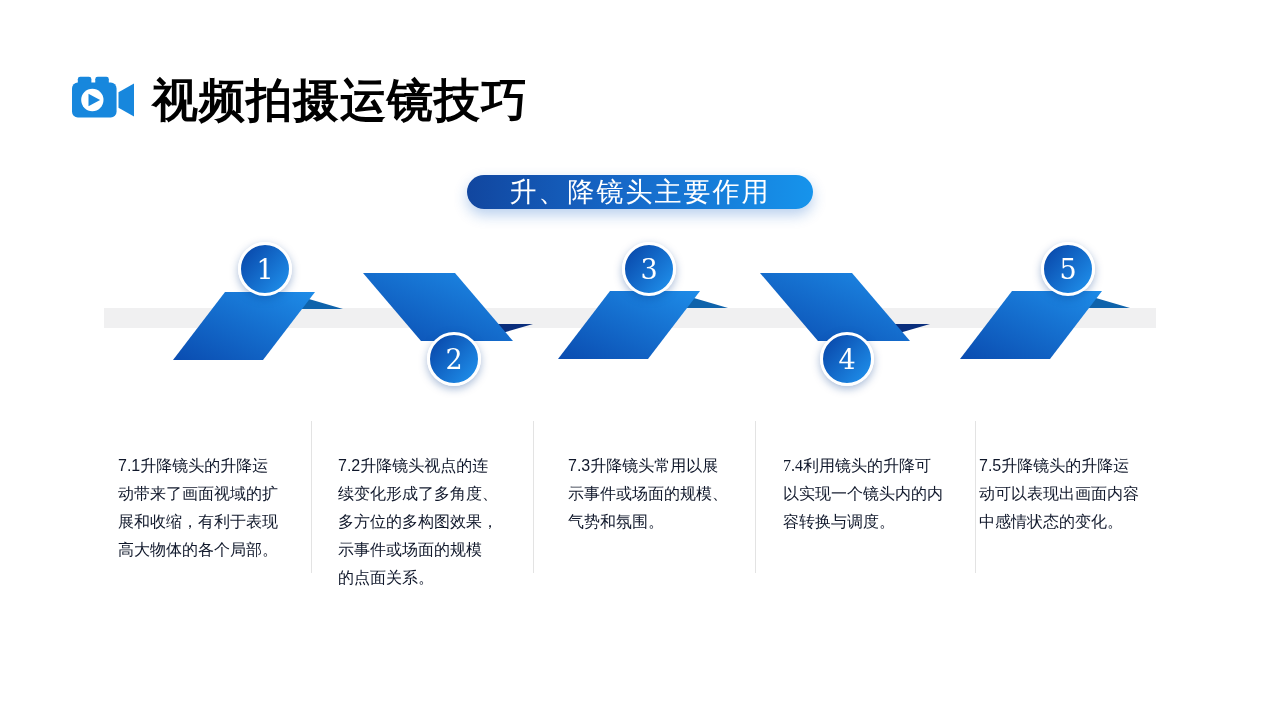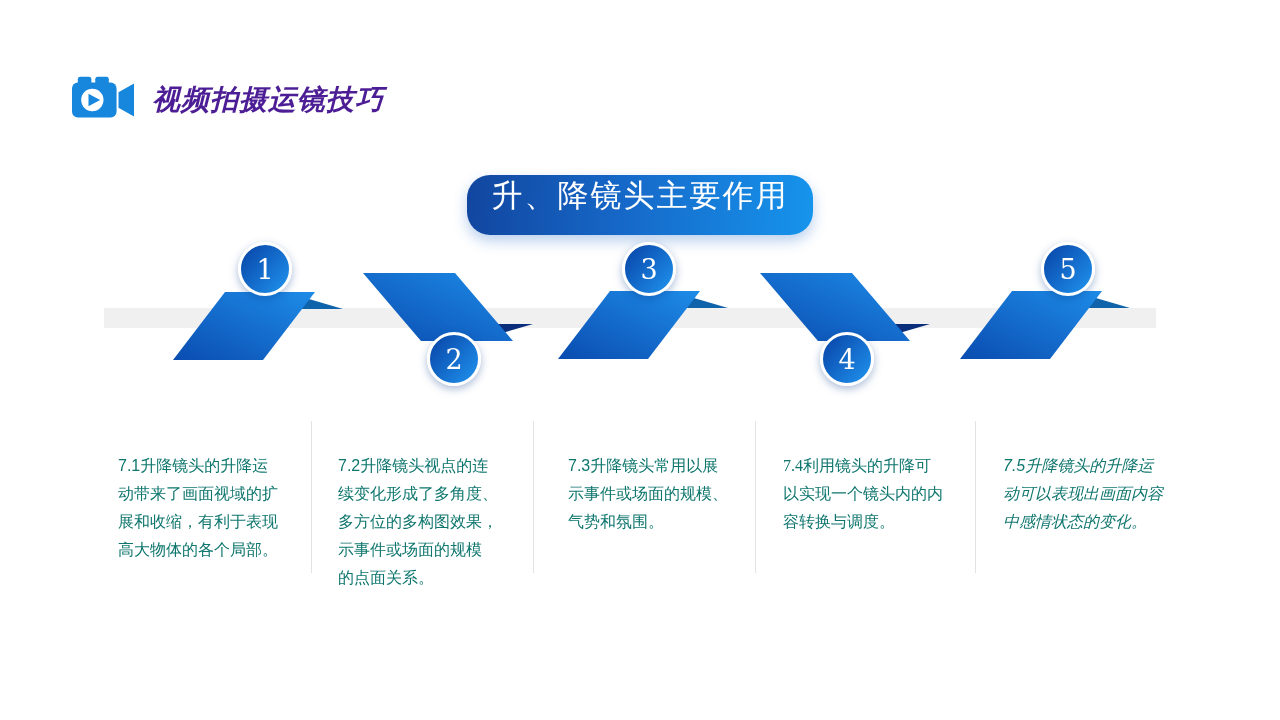--- a/index.html
+++ b/index.html
@@ -6,32 +6,32 @@
   html,body { background:#fff; }
   .slide {
     position:relative; width:1280px; height:720px; background:#ffffff;
     overflow:hidden; font-family:"Liberation Sans", sans-serif;
   }
 
   
   .header { position:absolute; left:72px; top:76px; display:flex; align-items:center; }
   .cam-icon { width:62px; height:48px; flex:0 0 auto; }
   .title {
-    margin-left:18px; font-size:28px; font-weight:900; color:#4c1d95;
-    letter-spacing:1px; line-height:48px; white-space:nowrap;font-style:italic;
+    margin-left:18px; font-size:46px; font-weight:900; color:#000000;
+    letter-spacing:1px; line-height:48px; white-space:nowrap;
   }
 
   
   .banner {
-    position:absolute; left:467px; top:175px; width:346px; height:60px;
+    position:absolute; left:467px; top:175px; width:346px; height:34px;
     border-radius:23px;
     background:linear-gradient(92deg,#11469f 0%,#1668c8 45%,#1694ec 100%);
     box-shadow:0 6px 14px rgba(22,100,200,.30);
-    display:flex; align-items:flex-start; justify-content:center;
-    color:#ffffff; font-size:31px; letter-spacing:2px;
+    display:flex; align-items:center; justify-content:center;
+    color:#ffffff; font-size:27px; letter-spacing:2px;
   }
 
   
   .track {
     position:absolute; left:104px; top:308px; width:1052px; height:20px;
     background:#f0f0f1;
   }
 
   
   .ribbon { position:absolute; width:170px; height:68px; }
@@ -57,25 +57,25 @@
   .c5 { left:1041px; top:242px; }
 
   
   .divider {
     position:absolute; top:421px; width:1px; height:152px; background:#e3e3e3;
   }
   .d1 { left:311px; } .d2 { left:533px; } .d3 { left:755px; } .d4 { left:975px; }
 
   .desc {
     position:absolute; top:452px; width:176px;
-    font-size:16px; line-height:28px; color:#0f766e;
+    font-size:16px; line-height:28px; color:#0f172a;
     white-space:pre-line; text-align:justify;
   }
   .t1 { left:118px; } .t2 { left:338px; } .t3 { left:568px; }
-  .t4 { left:783px;font-family:Liberation Serif, serif; } .t5 { left:1003px;font-style:italic; }
+  .t4 { left:783px;font-family:Liberation Serif, serif; } .t5 { left:979px; }
 </style>
 </head>
 <body>
 
 <div class="slide">
 
   <div class="header">
     <svg class="cam-icon" viewBox="0 0 64 48">
       <rect x="6" y="0" width="14" height="9" rx="2.5" fill="#1787dd"></rect>
       <rect x="24" y="0" width="14" height="9" rx="2.5" fill="#1787dd"></rect>

